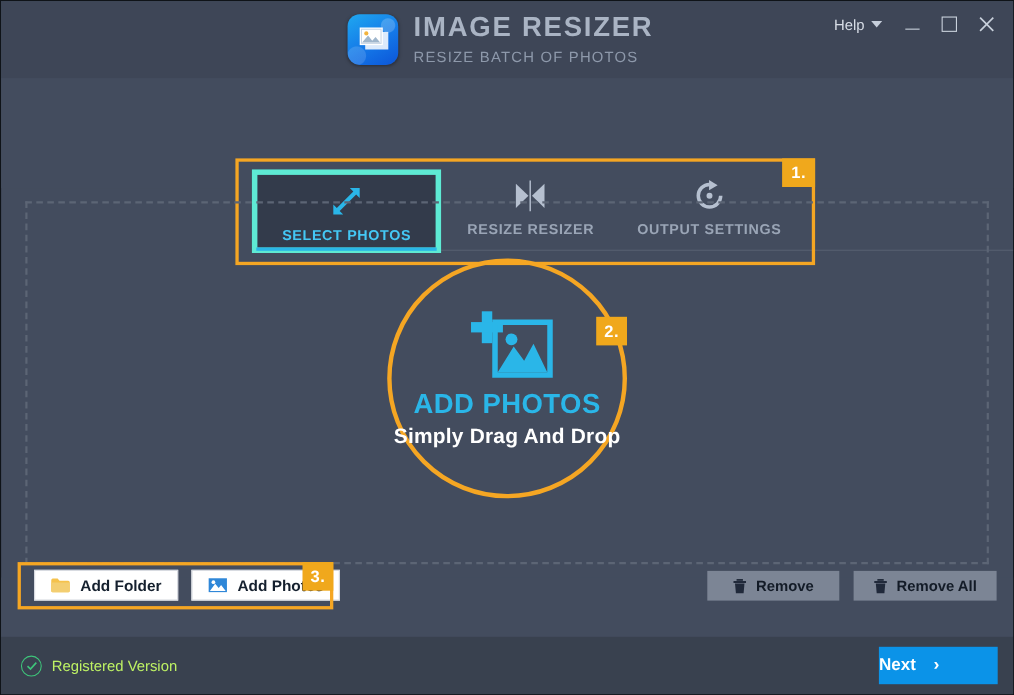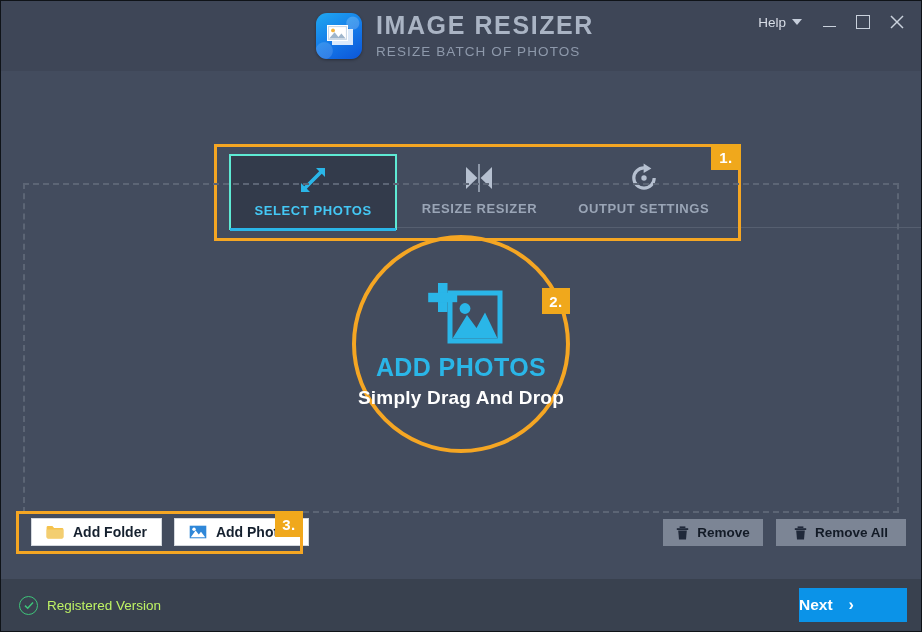--- a/index.html
+++ b/index.html
@@ -75,21 +75,21 @@
   }
   .tab{
     flex:1;display:flex;flex-direction:column;align-items:center;justify-content:flex-start;
     padding-top:9px;position:relative;cursor:default;
   }
   .tab .ticon{height:30px;display:flex;align-items:center;justify-content:center;margin-bottom:8px;}
   .tab .tlabel{font-size:13px;font-weight:bold;letter-spacing:.6px;color:#9aa5b6;}
   .tab.active{background:#333b4b;border:1px solid #5a6running;}
   .tab.active{
     background:#333b4b;
-    border:2px solid #5eead4;
+    border:5px solid #5eead4;
     box-sizing:border-box;
   }
   .tab.active .tlabel{color:#44c8f5;}
   .tab.active::after{
     content:"";position:absolute;left:-1px;right:-1px;bottom:-3px;height:3px;background:#2ab6e8;
   }
   .tabline{
     position:absolute;left:228px;right:0;top:156px;height:1px;background:#565f70;
   }
 
@@ -310,21 +310,21 @@
         <rect x="0.7" y="0.7" width="16.6" height="12.6" fill="#2f87d8"></rect>
         <circle cx="5" cy="4.3" r="1.7" fill="#ffffff"></circle>
         <path d="M1.8 12.2 L6.6 5.6 L9.8 9.6 L12 6.8 L16.2 12.2 Z" fill="#ffffff"></path>
       </svg>
     </span>
     <span>Add Photos</span>
   </div>
 </div>
 
 <div class="rightbtns">
-  <div class="btn-grey" style="width:100px;">
+  <div class="btn-grey" style="width:120px;">
     <span>
       <svg width="13" height="14" viewBox="0 0 13 14">
         <rect x="3.6" y="0.4" width="5.8" height="1.6" fill="#20293a"></rect>
         <rect x="0.8" y="2.2" width="11.4" height="1.8" fill="#20293a"></rect>
         <path d="M2.2 4.4 H10.8 L10 13.4 H3 Z" fill="#20293a"></path>
       </svg>
     </span>
     <span>Remove</span>
   </div>
   <div class="btn-grey" style="width:130px;">

